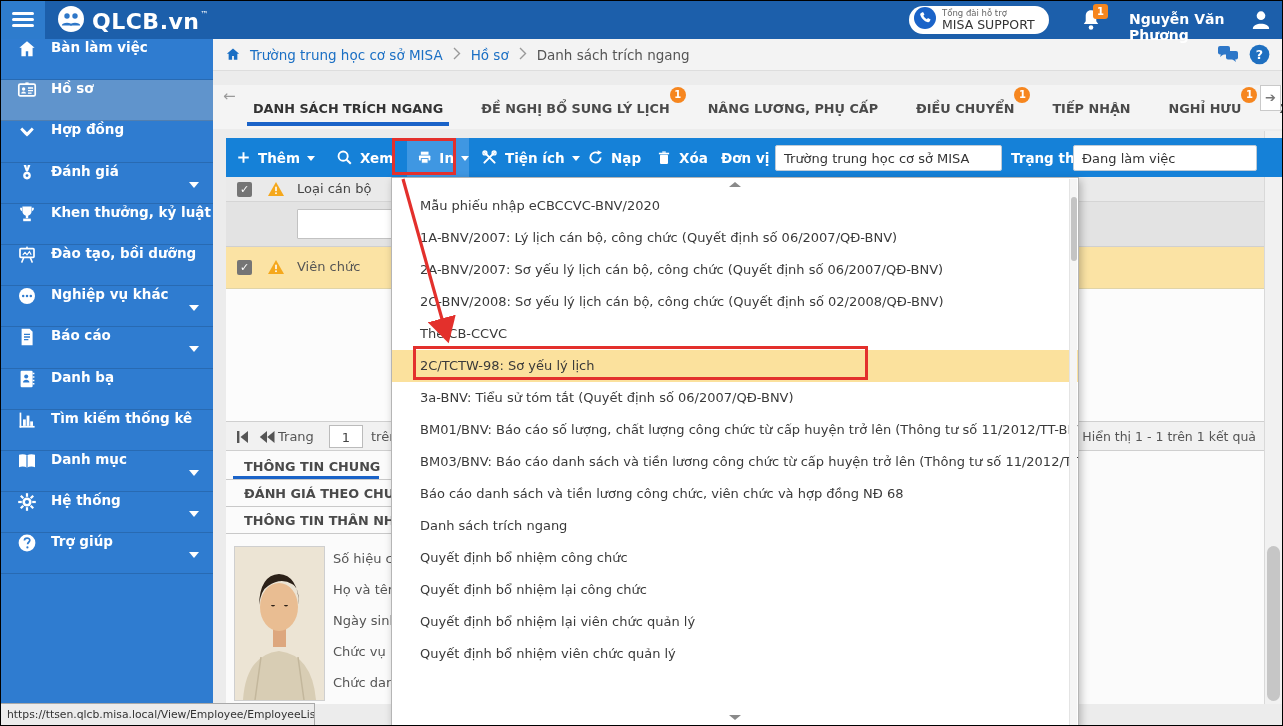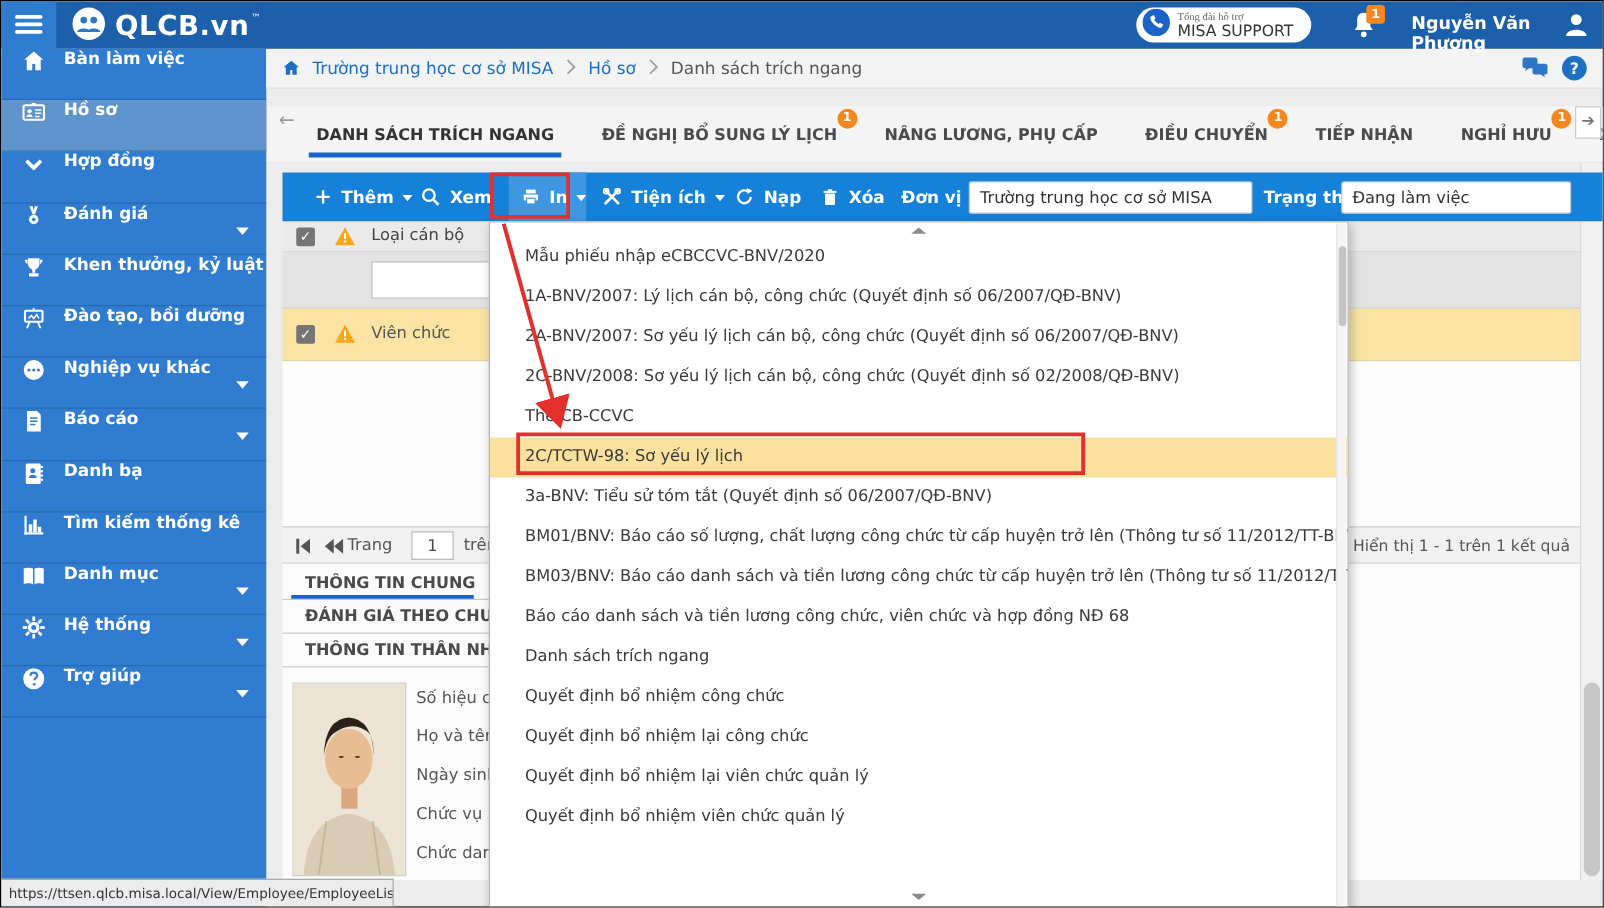--- a/index.html
+++ b/index.html
@@ -11,21 +11,21 @@
   .topbar{position:absolute;left:0;top:0;width:1283px;height:38px;background:#1c5fab;z-index:20;}
   .hamburger{position:absolute;left:0;top:0;width:44px;height:38px;background:#2e7ccd;cursor:pointer;}
   .hamburger span{position:absolute;left:11px;width:22px;height:3px;background:#fff;border-radius:2px;}
   .hamburger span:nth-child(1){top:11px}.hamburger span:nth-child(2){top:17px}.hamburger span:nth-child(3){top:23px}
   .logo{position:absolute;left:56px;top:4px;display:flex;align-items:center;color:#fff;}
   .logo-text{font-size:22px;font-weight:bold;letter-spacing:.5px;margin-left:7px;}
   .logo-tm{font-size:8px;margin-left:1px;margin-top:-14px;}
   .support-pill{position:absolute;left:908px;top:5px;width:140px;height:28px;background:#fff;border-radius:14px;
     display:flex;align-items:center;padding-left:5px;cursor:pointer;}
   .support-txt{margin-left:6px;line-height:1.05;}
-  .support-txt .s1{font-size:8.5px;color:#666;font-family:Liberation Serif, serif;}
+  .support-txt .s1{font-size:8.5px;color:#666;}
   .support-txt .s2{font-size:12.5px;color:#333;font-weight:500;}
   .bell{position:absolute;left:1078px;top:7px;width:26px;height:26px;cursor:pointer;}
   .bell-badge{position:absolute;left:14px;top:-4px;min-width:15px;height:15px;background:#f6861f;color:#fff;
     font-size:10px;font-weight:bold;text-align:center;line-height:15px;border-radius:3px;padding:0 2px;}
   .username{position:absolute;left:1128px;top:10px;color:#fff;font-size:14px;font-weight:600;}
   .avatar{position:absolute;left:1248px;top:7px;width:24px;height:24px;}
   
   .sidebar{position:absolute;left:0;top:38px;width:212px;height:688px;background:#2f7cd0;z-index:5;}
   .side-item{position:relative;height:41.2px;display:flex;align-items:flex-start;color:#fff;cursor:pointer;
     border-bottom:1px solid rgba(0,0,0,.14);}
@@ -55,21 +55,21 @@
   .tab.active{color:#333;}
   .tab.active::after{content:"";position:absolute;left:-4px;right:-4px;bottom:0;height:4px;background:#1a63c8;}
   .tab .badge{position:absolute;right:-14px;top:-2px;width:16px;height:16px;background:#f6861f;color:#fff;
     border-radius:50%;font-size:10px;font-weight:bold;text-align:center;line-height:16px;}
   
   .toolbar{position:absolute;left:13px;top:67px;width:1232px;height:39px;background:#1581d8;z-index:8;}
   .tbtn{position:absolute;top:0;height:39px;display:flex;align-items:center;color:#fff;
     font-size:13.5px;font-weight:600;cursor:pointer;gap:7px;}
   .tbtn .caret{width:0;height:0;border-left:4.5px solid transparent;border-right:4.5px solid transparent;
     border-top:5px solid #fff;margin-top:2px;}
-  .tbtn-them{left:25px;} .tbtn-xem{left:110px;} .tbtn-in{left:181px;width:62px;padding-left:10px;background:#3f97e2;}
+  .tbtn-them{left:10px;} .tbtn-xem{left:110px;} .tbtn-in{left:181px;width:62px;padding-left:10px;background:#3f97e2;}
   .tbtn-tienich{left:255px;} .tbtn-nap{left:361px;} .tbtn-xoa{left:430px;}
   .tlabel{position:absolute;top:0;height:39px;display:flex;align-items:center;color:#fff;font-size:13.5px;font-weight:600;}
   .tl-donvi{left:495px;} .tl-trangthai{left:785px;}
   .tselect{position:absolute;top:7px;height:26px;background:#fff;border:1px solid #bfcbd6;border-radius:2px;
     font-size:13px;color:#333;display:flex;align-items:center;padding-left:8px;cursor:pointer;}
   .ts-unit{left:549px;width:227px;} .ts-status{left:847px;width:184px;}
   .tselect .sel-caret{position:absolute;right:8px;top:10px;width:0;height:0;
     border-left:4.5px solid transparent;border-right:4.5px solid transparent;border-top:5px solid #5a7austere;border-top-color:#5a7a9a;}
   
   .grid-head{position:absolute;left:13px;top:106px;width:1038px;height:25px;background:#eaeaea;border-bottom:1px solid #d5d5d5;}

